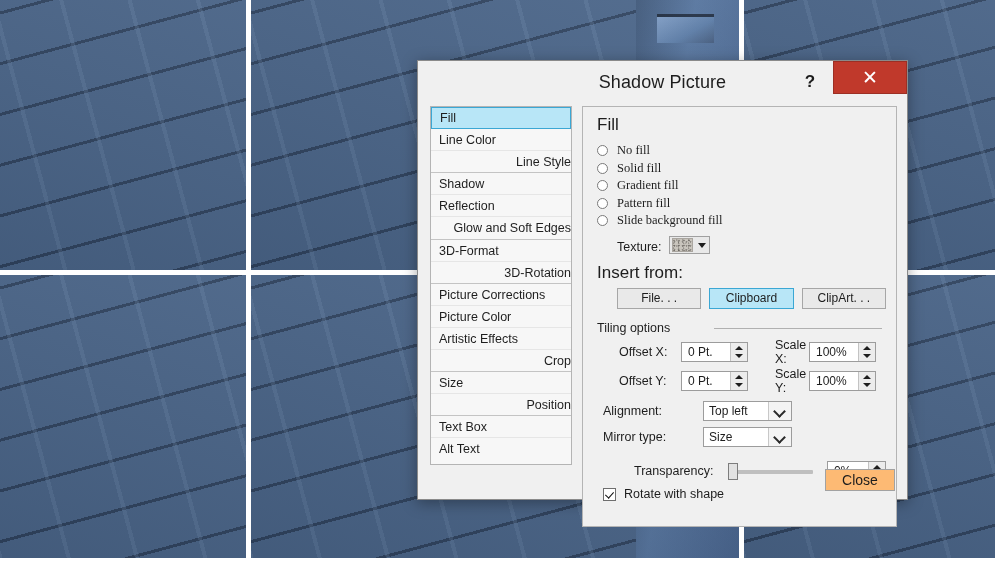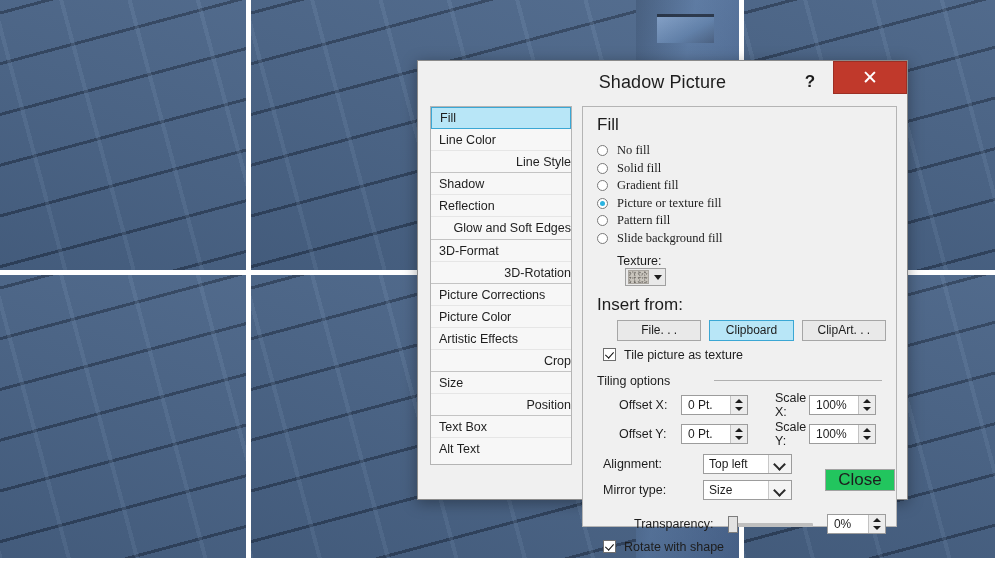--- a/index.html
+++ b/index.html
@@ -252,23 +252,22 @@
     border-radius: 50%;
     background: #2bb3e0;
   }
   .radio-label {
     font-size: 12.5px;
     color: #1d1d1d;
   }
 
   .field-row {
     display: flex;
-    align-items: flex-start;
+    align-items: flex-end;
     margin-top: 6px;
-    flex-direction: column;
   }
   .field-label {
     font-size: 12.5px;
     color: #1d1d1d;
   }
 
   #texture-row { margin-top: 7px; padding-left: 20px; }
   #texture-swatch-btn {
     display: inline-flex;
     align-items: center;
@@ -515,23 +514,23 @@
 
   
   #close-action {
     position: absolute;
     right: 12px;
     bottom: 8px;
     width: 70px;
     height: 22px;
     line-height: 20px;
     text-align: center;
-    font-size: 17px;
-    color: #1d1d1d;
-    background: #22c55e;
+    font-size: 14px;
+    color: #1d1d1d;
+    background: #fdba74;
     border: 1px solid #a2a2a2;
     box-sizing: border-box;
     cursor: pointer;
   }
 </style>
 </head>
 <body>
 
 <div id="stage">
 
@@ -640,24 +639,20 @@
             </div>
             <div class="radio-row">
               <span class="radio"></span>
               <span class="radio-label">Solid fill</span>
             </div>
             <div class="radio-row">
               <span class="radio"></span>
               <span class="radio-label">Gradient fill</span>
             </div>
             <div class="radio-row">
-              <span class="radio checked"></span>
-              <span class="radio-label">Picture or texture fill</span>
-            </div>
-            <div class="radio-row">
               <span class="radio"></span>
               <span class="radio-label">Pattern fill</span>
             </div>
             <div class="radio-row">
               <span class="radio"></span>
               <span class="radio-label">Slide background fill</span>
             </div>
           </div>
 
         <div id="texture-row" class="field-row">
@@ -670,24 +665,20 @@
           </span>
         </div>
 
         <div id="insert-label">Insert from:</div>
         <div id="insert-btns">
             <div class="push-btn">File. . .</div>
             <div class="push-btn highlight">Clipboard</div>
             <div class="push-btn">ClipArt. . .</div>
           </div>
 
-        <div class="check-row">
-          <span class="checkbox checked"></span>
-          <span class="check-label">Tile picture as texture</span>
-        </div>
 
         <div class="section-head">
           <span class="txt">Tiling options</span>
           <span class="rule"></span>
         </div>
 
         <div id="tiling-grid">
           <span class="grid-label">Offset X:</span>
           <span class="spinner">
             <span class="val">0 Pt.</span>

